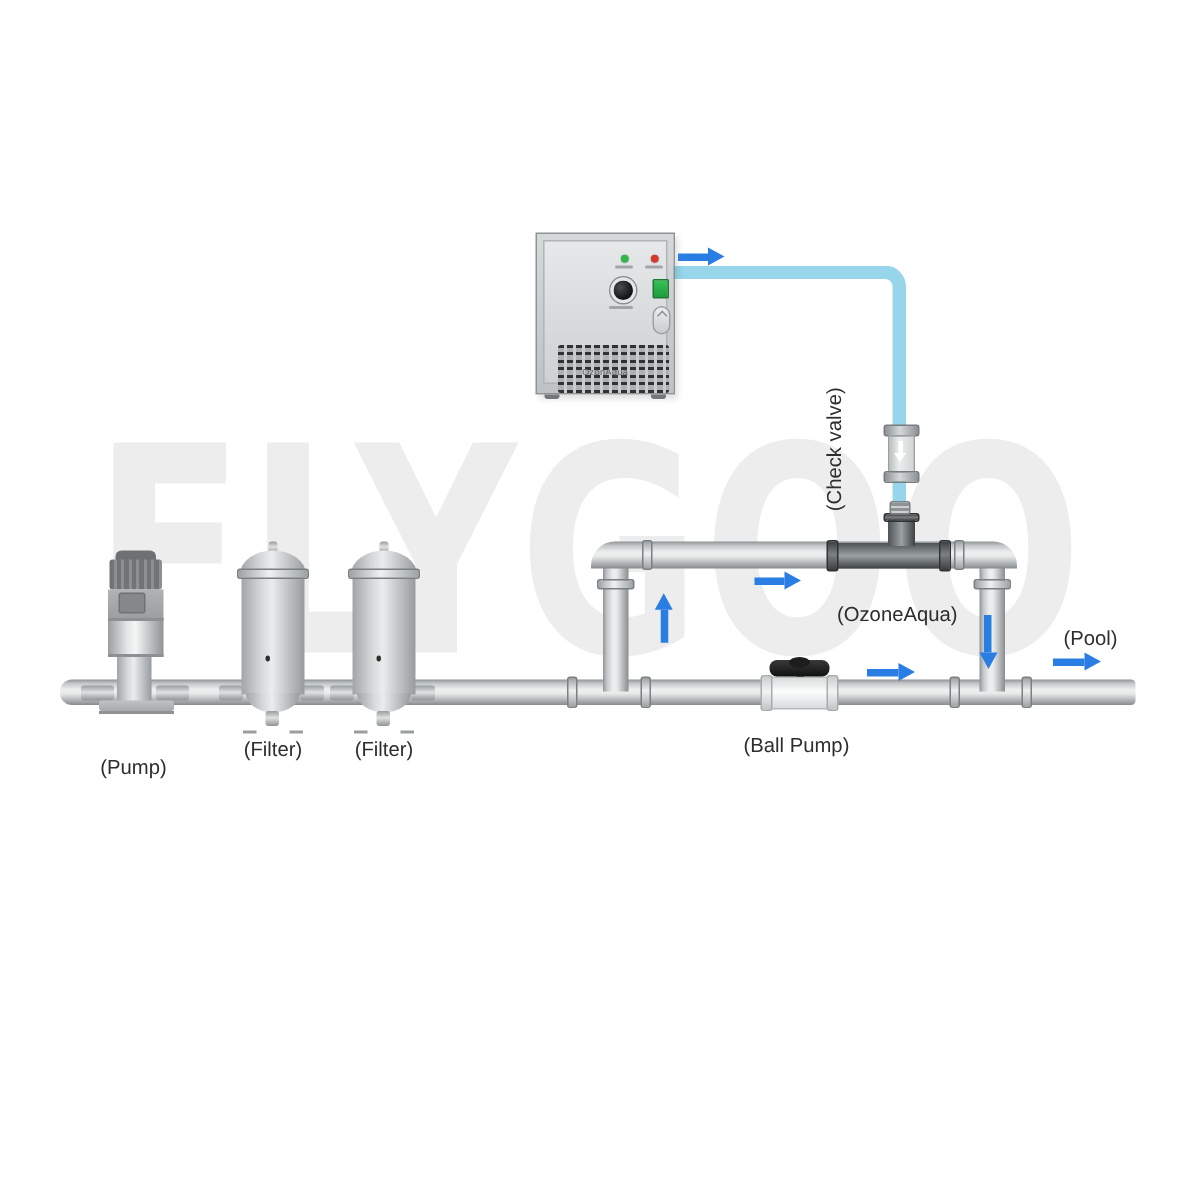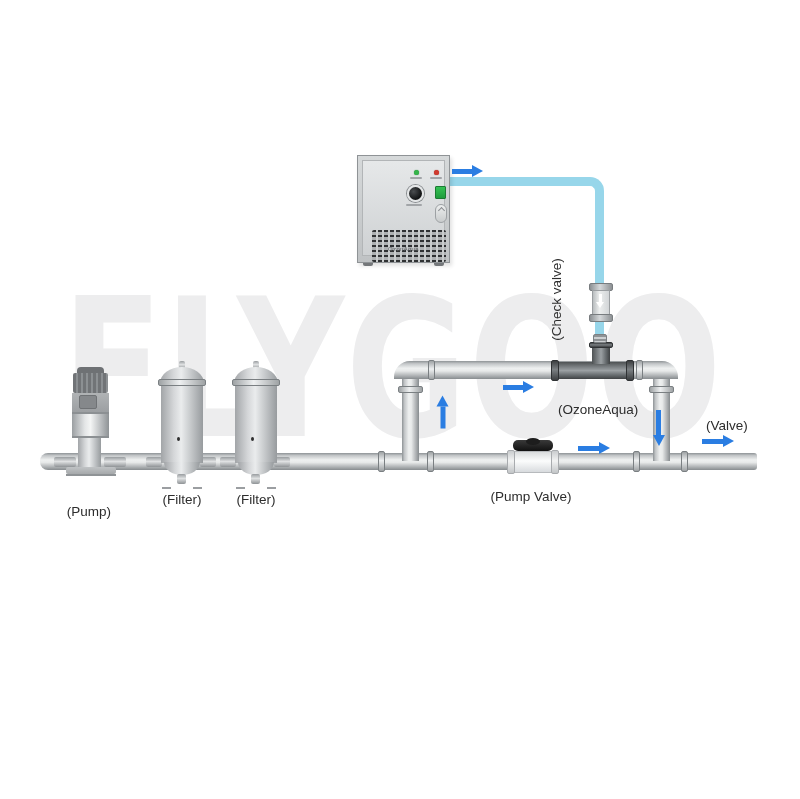--- a/index.html
+++ b/index.html
@@ -188,19 +188,19 @@
       <i class="shaft"></i>
       <i class="head"></i>
     </div>
   <div class="abs arrow" style="left:702px;top:435px;width:32px;">
       <i class="shaft"></i>
       <i class="head"></i>
     </div>
 
   <div class="abs lbl" style="left:512px;top:292px;width:88px;height:15px;transform:rotate(-90deg);">(Check valve)</div>
   <div class="abs lbl" style="left:558px;top:402px;width:72px;">(OzoneAqua)</div>
-  <div class="abs lbl" style="left:691px;top:418px;width:72px;">(Valve)</div>
-  <div class="abs lbl" style="left:478px;top:489px;width:106px;">(Pump Valve)</div>
+  <div class="abs lbl" style="left:691px;top:418px;width:72px;">(Pool)</div>
+  <div class="abs lbl" style="left:478px;top:489px;width:106px;">(Ball Pump)</div>
   <div class="abs lbl" style="left:49px;top:504px;width:80px;">(Pump)</div>
   <div class="abs lbl" style="left:142px;top:492px;width:80px;">(Filter)</div>
   <div class="abs lbl" style="left:216px;top:492px;width:80px;">(Filter)</div>
 
 </div>
 
 </body></html>

